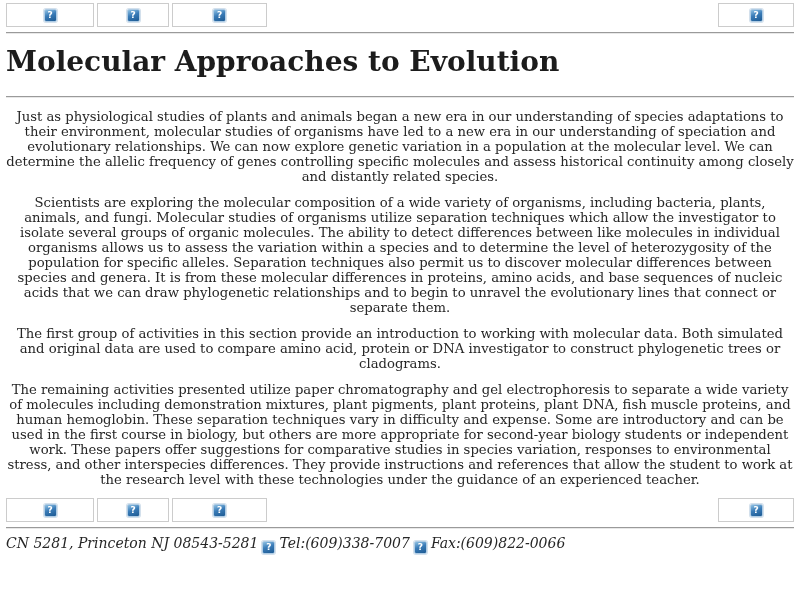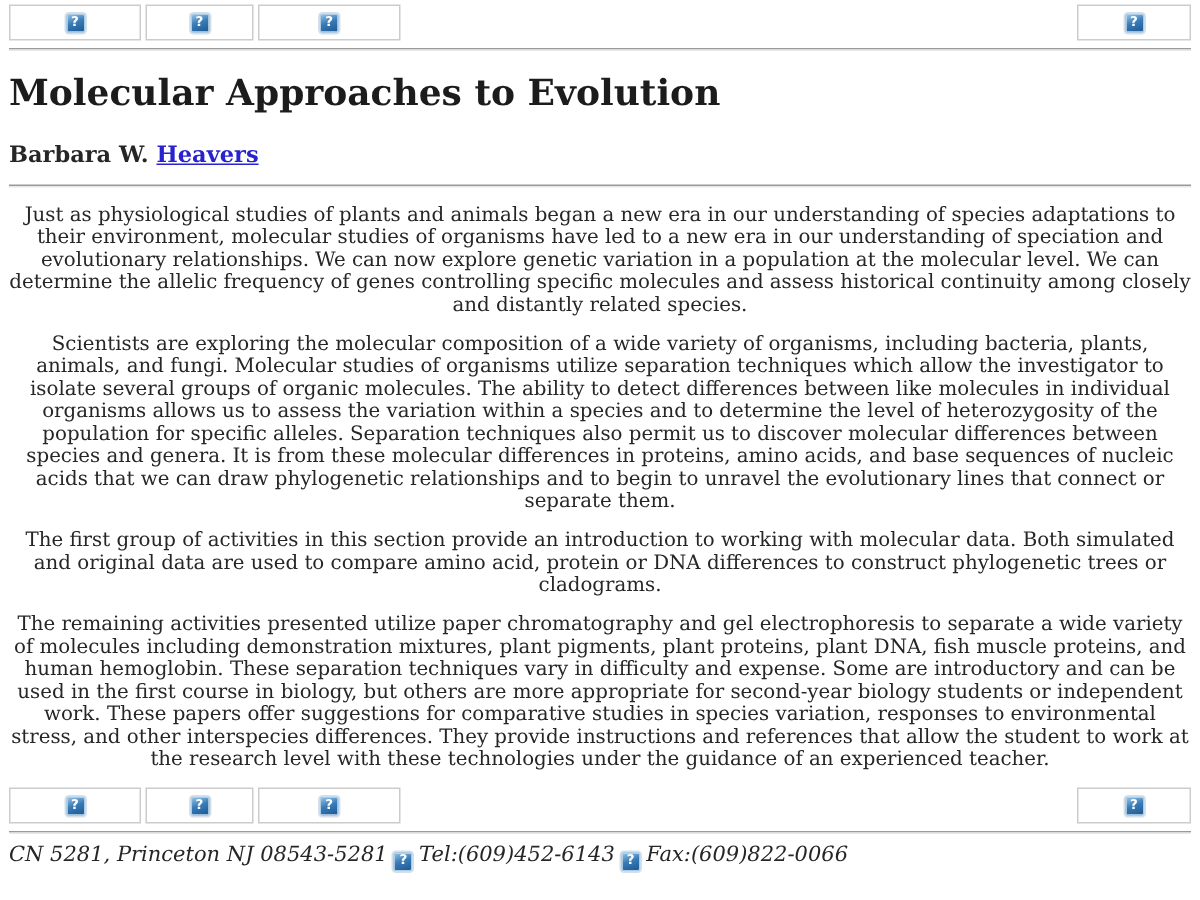--- a/index.html
+++ b/index.html
@@ -25,21 +25,21 @@
     color: #ffffff; font-family: "DejaVu Sans", "Liberation Sans", sans-serif;
     font-size: 9px; font-weight: bold; line-height: 1; font-style: normal;
     box-shadow: 0 0 0 1px rgba(130,165,200,0.35);
   }
   .inline-icon { vertical-align: -2px; margin: 0 4px; }
   hr {
     border: none; height: 0; margin: 5px 0;
     border-top: 1px solid #9a9a9a; border-bottom: 1px solid #e8e8e8;
   }
   h1 {
-    font-size: 24px; line-height: 34px; font-weight: bold;
+    font-size: 28px; line-height: 34px; font-weight: bold;
     margin: 11px 0 17px 0; color: #1c1c1c;
   }
   .byline { font-size: 15px; font-weight: bold; margin: 0 0 12px 0; }
   .byline a { color: #2823cf; }
   p.body-par { margin: 11px 0; text-align: center; }
   a { color: #2823cf; }
   .footer { font-style: italic; font-size: 14px; line-height: 19px; margin-top: 5px; }
   .footer-line { white-space: nowrap; }
 </style>
 </head>
@@ -60,30 +60,26 @@
     <span class="spacer"></span>
     <a class="nav-box wr" href="#">
         <span class="bimg">?</span>
       </a>
   </div>
 
   <hr>
 
   <h1>Molecular Approaches to Evolution</h1>
 
-  <p class="byline">
-    <span>Barbara W.</span>
-    <a href="#">Heavers</a>
-  </p>
 
   <hr>
 
   <p class="body-par">Just as physiological studies of plants and animals began a new era in our understanding of species adaptations to their environment, molecular studies of organisms have led to a new era in our understanding of speciation and evolutionary relationships. We can now explore genetic variation in a population at the molecular level. We can determine the allelic frequency of genes controlling specific molecules and assess historical continuity among closely and distantly related species.</p>
   <p class="body-par">Scientists are exploring the molecular composition of a wide variety of organisms, including bacteria, plants, animals, and fungi. Molecular studies of organisms utilize separation techniques which allow the investigator to isolate several groups of organic molecules. The ability to detect differences between like molecules in individual organisms allows us to assess the variation within a species and to determine the level of heterozygosity of the population for specific alleles. Separation techniques also permit us to discover molecular differences between species and genera. It is from these molecular differences in proteins, amino acids, and base sequences of nucleic acids that we can draw phylogenetic relationships and to begin to unravel the evolutionary lines that connect or separate them.</p>
-  <p class="body-par">The first group of activities in this section provide an introduction to working with molecular data. Both simulated and original data are used to compare amino acid, protein or DNA differences to construct phylogenetic trees or cladograms.</p>
+  <p class="body-par">The first group of activities in this section provide an introduction to working with molecular data. Both simulated and original data are used to compare amino acid, protein or DNA investigator to construct phylogenetic trees or cladograms.</p>
   <p class="body-par">The remaining activities presented utilize paper chromatography and gel electrophoresis to separate a wide variety of molecules including demonstration mixtures, plant pigments, plant proteins, plant DNA, fish muscle proteins, and human hemoglobin. These separation techniques vary in difficulty and expense. Some are introductory and can be used in the first course in biology, but others are more appropriate for second-year biology students or independent work. These papers offer suggestions for comparative studies in species variation, responses to environmental stress, and other interspecies differences. They provide instructions and references that allow the student to work at the research level with these technologies under the guidance of an experienced teacher.</p>
 
   <div class="icon-row">
     <a class="nav-box w1" href="#">
         <span class="bimg">?</span>
       </a>
     <a class="nav-box w2" href="#">
         <span class="bimg">?</span>
       </a>
     <a class="nav-box w3" href="#">
@@ -92,17 +88,17 @@
     <span class="spacer"></span>
     <a class="nav-box wr" href="#">
         <span class="bimg">?</span>
       </a>
   </div>
 
   <hr>
 
   <div class="footer">
     <div class="footer-line">
-      <span>CN 5281, Princeton NJ 08543-5281</span><span class="bimg inline-icon">?</span><span>Tel:(609)452-6143</span><span class="bimg inline-icon">?</span><span>Fax:(609)822-0066</span>
+      <span>CN 5281, Princeton NJ 08543-5281</span><span class="bimg inline-icon">?</span><span>Tel:(609)338-7007</span><span class="bimg inline-icon">?</span><span>Fax:(609)822-0066</span>
     </div>
   </div>
 
 </div>
 
 </body></html>

